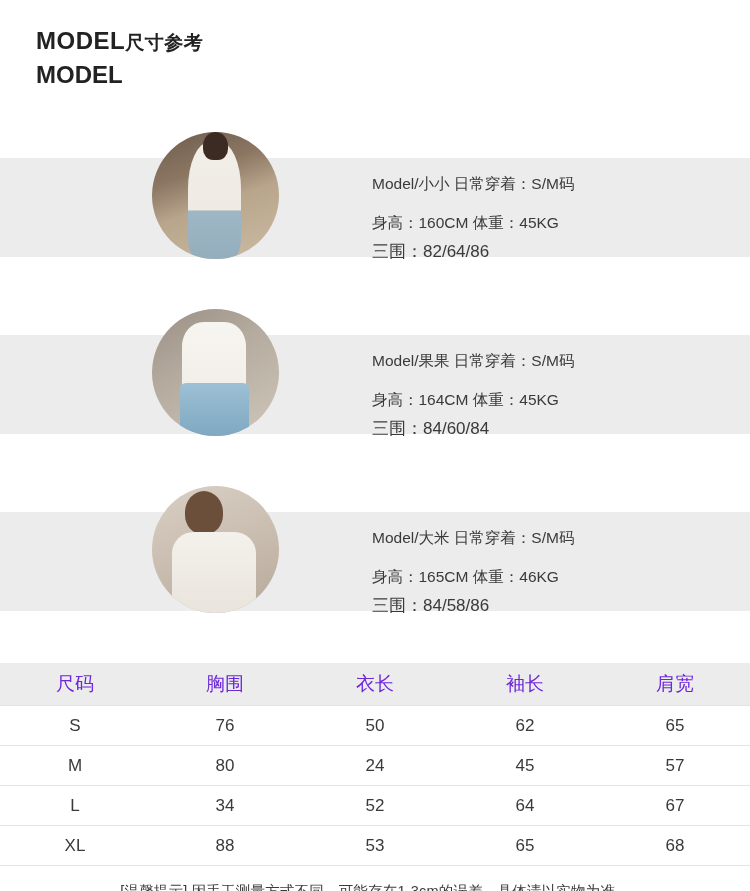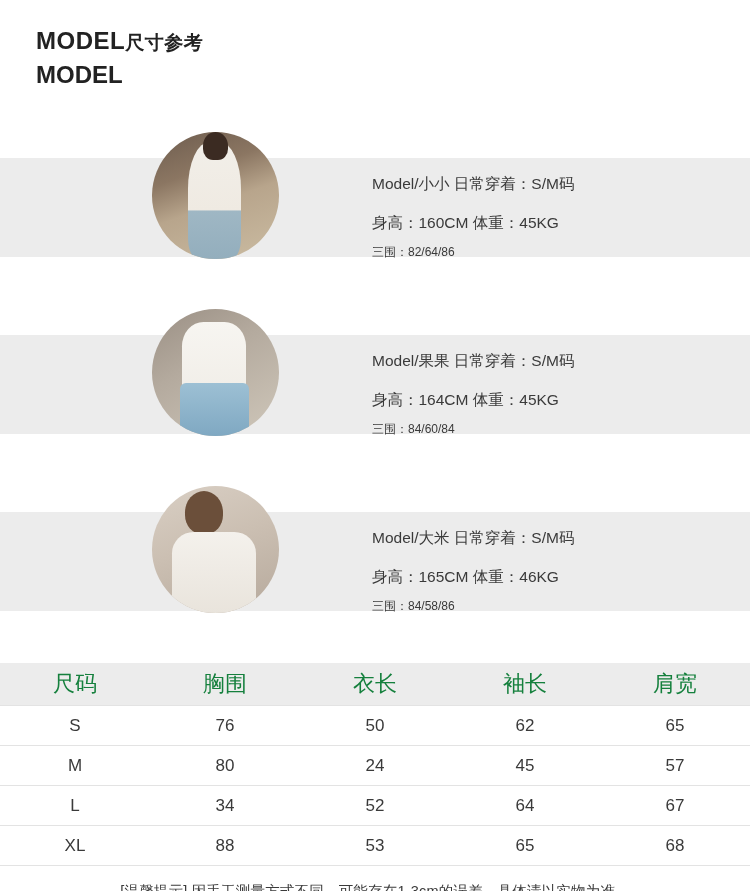--- a/index.html
+++ b/index.html
@@ -153,21 +153,21 @@
     white-space: nowrap;
   }
   .info-stat {
     font-size: 15.5px;
     color: #3a3a3a;
     line-height: 18px;
     padding-top: 21px;
     white-space: nowrap;
   }
   .info-stat2 {
-    font-size: 12px;
+    font-size: 17px;
     color: #3a3a3a;
     line-height: 18px;
     padding-top: 11px;
     white-space: nowrap;
   }
 
   
   .size-table {
     margin-top: 12px;
     width: 750px;
@@ -181,22 +181,22 @@
     font-size: 17px;
     color: #3a3a3a;
     height: 37px;
     vertical-align: middle;
   }
   .size-table thead tr {
     background: #ececec;
   }
   .size-table thead th {
     height: 40px;
-    font-size: 22px;
-    color: #15803d;
+    font-size: 19px;
+    color: #6d28d9;
   }
   .size-table tbody tr {
     border-bottom: 1px solid #e3e3e3;
   }
   .size-table tbody tr:first-child {
     border-top: 1px solid #e3e3e3;
   }
   .size-table col.c1 { width: 150px; }
   .size-table col.c2 { width: 150px; }
   .size-table col.c3 { width: 150px; }

